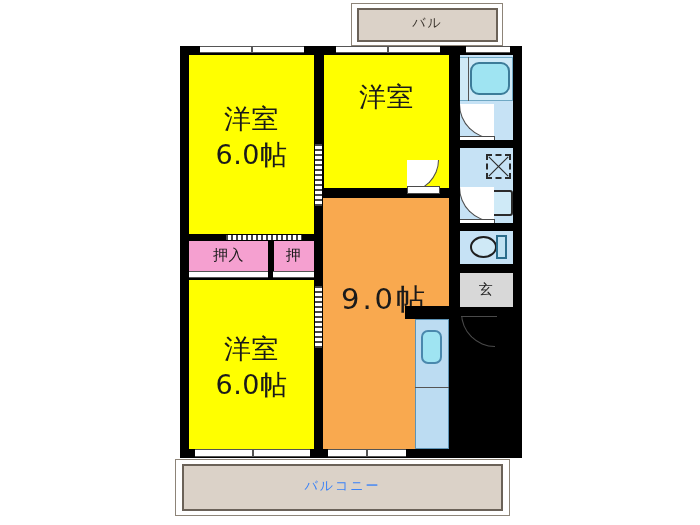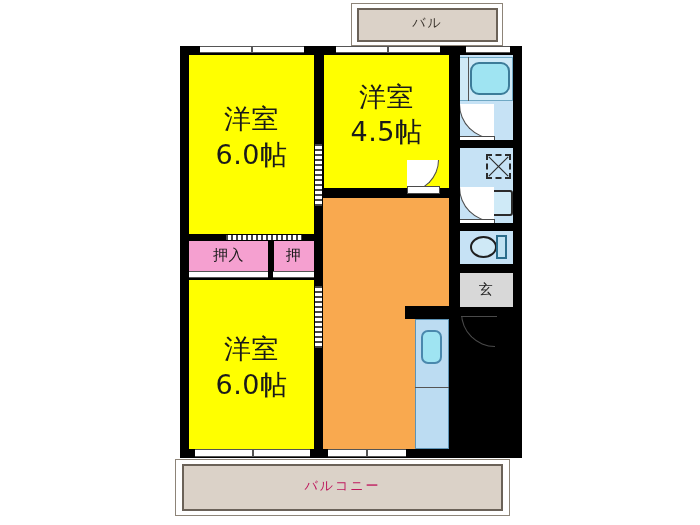--- a/index.html
+++ b/index.html
@@ -51,21 +51,21 @@
     font-family: "DejaVu Sans", sans-serif;
     text-align: center;
     white-space: nowrap;
     line-height: 1.12;
     letter-spacing: 0.5px;
   }
   .label-room    { font-size: 27px; font-weight: 400; }
   .label-ldk     { font-size: 29px; font-weight: 400; letter-spacing: 3px; }
   .label-closet  { font-size: 15px; }
   .label-genkan  { font-size: 14px; }
-  .label-balcony { font-size: 13px; letter-spacing: 2px; color: #be185d; }
+  .label-balcony { font-size: 13px; letter-spacing: 2px; color: #3b82f6; }
   .label-balcony-sm { font-size: 13px; letter-spacing: 2px; color: #3b352e; }
 
   
   .fx {
     position: absolute;
     box-sizing: border-box;
   }
   .tub {
     border: 2px solid #3c7c99;
     border-radius: 9px;
@@ -155,28 +155,28 @@
   <div class="label label-balcony" style="left:182px; top:479px; width:321px;">バルコニー</div>
 
   <div class="abs wall" style="left:180px; top:46px; width:342px; height:412px;"></div>
 
   <div class="abs fill-yellow" style="left:189px; top:55px; width:125px; height:181px;"></div>
   <div class="label label-room" style="left:189px; top:104px; width:125px;">洋室</div>
   <div class="label label-room" style="left:185px; top:140px; width:133px;">6.0帖</div>
 
   <div class="abs fill-yellow" style="left:324px; top:55px; width:125px; height:136px;"></div>
   <div class="label label-room" style="left:324px; top:82px; width:125px;">洋室</div>
-  <div class="label label-room" style="left:320px; top:117px; width:133px;">4.5帖</div>
 
   <div class="abs fill-yellow" style="left:189px; top:280px; width:125px; height:169px;"></div>
   <div class="label label-room" style="left:189px; top:334px; width:125px;">洋室</div>
   <div class="label label-room" style="left:185px; top:370px; width:133px;">6.0帖</div>
 
   <div class="abs fill-orange" style="left:322px; top:197px; width:127px; height:252px;"></div>
   <div class="abs fill-orange" style="left:409px; top:197px; width:40px; height:110px;"></div>
+  <div class="label label-ldk" style="left:318px; top:283px; width:133px;">9.0帖</div>
 
   <div class="abs fill-pink" style="left:189px; top:240px; width:79px; height:32px;"></div>
   <div class="label label-closet" style="left:189px; top:247px; width:79px;">押入</div>
 
   <div class="abs fill-pink" style="left:273px; top:240px; width:41px; height:32px;"></div>
   <div class="label label-closet" style="left:273px; top:247px; width:41px;">押</div>
 
   <div class="abs fill-blue" style="left:459px; top:55px; width:54px; height:87px;"></div>
   <div class="fx tub-ledge" style="left:459px; top:57px; width:54px; height:44px;"></div>
   <div class="fx tub" style="left:470px; top:62px; width:40px; height:33px;"></div>

